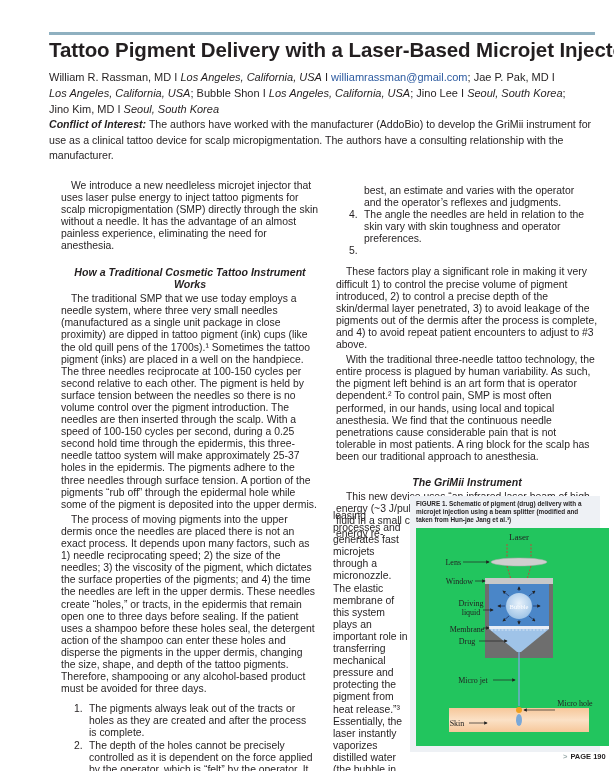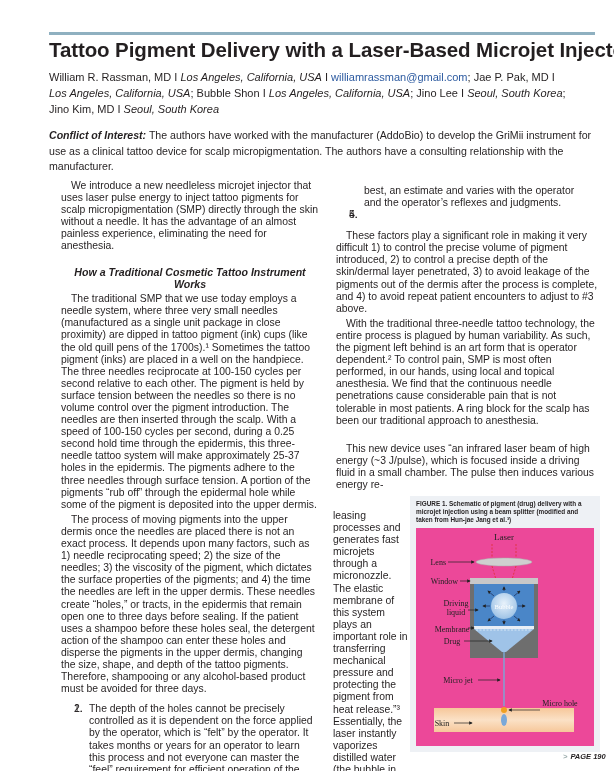--- a/index.html
+++ b/index.html
@@ -2,37 +2,37 @@
 <html><head>
 <meta charset="utf-8">
 <style>
   html, body { margin:0; padding:0; background:#ffffff; }
   body { width:614px; height:771px; position:relative; overflow:hidden; font-family:"Liberation Sans", sans-serif; color:#231f20; }
   .rule { position:absolute; left:49px; top:32px; width:546px; height:3px; background:#8fb0c0; }
   .title { position:absolute; left:49px; top:38px; width:560px; font-size:20.5px; font-weight:bold; color:#231f20; letter-spacing:-0.1px; white-space:nowrap; }
   .authors { position:absolute; left:49px; top:69px; width:552px; font-size:11px; line-height:16px; color:#231f20; }
   .authors i { font-style:italic; }
   .authors .email { color:#2c5aa0; }
-  .coi { position:absolute; left:49px; top:128px; width:552px; font-size:10.6px; line-height:15.5px; }
+  .coi { position:absolute; left:49px; top:117px; width:552px; font-size:10.6px; line-height:15.5px; }
   .coi b { font-style:italic; font-weight:bold; }
   .col { position:absolute; font-size:10.4px; line-height:12.1px; color:#231f20; }
   .col1 { left:58px; top:177px; width:264px; }
   .col2 { left:333px; top:177px; width:268px; }
   .col p { margin:3px; text-indent:10px; }
   .col h3 { margin:0; font-size:10.6px; font-weight:bold; font-style:italic; line-height:12.3px;text-align:center; }
   .gap { height:10px; }
   ol { margin:8px; padding:0; list-style:none; }
   ol li { position:relative; padding-left:23px; }
   ol li .num { position:absolute; left:8px; top:0; }
   .wrap-text { position:absolute; left:333px; top:510px; width:78px; font-size:10.4px; line-height:12.1px; }
   .wrap-text p { margin:0; }
   .figure { position:absolute; left:410px; top:496px; width:190px; height:256px; background:#eef1f5; }
   .fig-caption { position:absolute; left:6px; top:4px; width:178px; font-size:6.4px; line-height:8.2px; font-weight:bold; color:#231f20; }
-  .fig-panel { position:absolute; left:6px; top:32px; width:178px; height:218px; background:#ec4899; }
-  .page-ref { position:absolute; left:563px; top:752px; font-size:7.5px; font-weight:bold; color:#231f20; white-space:nowrap;font-style:italic; }
+  .fig-panel { position:absolute; left:6px; top:32px; width:178px; height:218px; background:#22c55e;padding-left:15px; }
+  .page-ref { position:absolute; left:563px; top:752px; font-size:7.5px; font-weight:bold; color:#231f20; white-space:nowrap; }
   .page-ref .arrow { color:#9aa; margin-right:3px; }
   svg text { font-family:"Liberation Serif", serif; }
 </style>
 </head>
 <body>
 
 <div class="rule"></div>
 <div class="title">Tattoo Pigment Delivery with a Laser-Based Microjet Injector</div>
 
 <div class="authors">
@@ -60,36 +60,37 @@
   <span>The authors have worked with the manufacturer (AddoBio) to develop the GriMii instrument for use as a clinical tattoo device for scalp micropigmentation. The authors have a consulting relationship with the manufacturer.</span>
 </div>
 
 <div class="col col1">
   <p>We introduce a new needleless microjet injector that uses laser pulse energy to inject tattoo pigments for scalp micropigmentation (SMP) directly through the skin without a needle. It has the advantage of an almost painless experience, eliminating the need for anesthesia.</p>
   <div class="gap"></div>
   <h3>How a Traditional Cosmetic Tattoo Instrument Works</h3>
   <p>The traditional SMP that we use today employs a needle system, where three very small needles (manufactured as a single unit package in close proximity) are dipped in tattoo pigment (ink) cups (like the old quill pens of the 1700s).¹ Sometimes the tattoo pigment (inks) are placed in a well on the handpiece. The three needles reciprocate at 100-150 cycles per second relative to each other. The pigment is held by surface tension between the needles so there is no volume control over the pigment introduction. The needles are then inserted through the scalp. With a speed of 100-150 cycles per second, during a 0.25 second hold time through the epidermis, this three-needle tattoo system will make approximately 25-37 holes in the epidermis. The pigments adhere to the three needles through surface tension. A portion of the pigments “rub off” through the epidermal hole while some of the pigment is deposited into the upper dermis.</p>
   <p>The process of moving pigments into the upper dermis once the needles are placed there is not an exact process. It depends upon many factors, such as 1) needle reciprocating speed; 2) the size of the needles; 3) the viscosity of the pigment, which dictates the surface properties of the pigments; and 4) the time the needles are left in the upper dermis. These needles create “holes,” or tracts, in the epidermis that remain open one to three days before sealing. If the patient uses a shampoo before these holes seal, the detergent action of the shampoo can enter these holes and disperse the pigments in the upper dermis, changing the size, shape, and depth of the tattoo pigments. Therefore, shampooing or any alcohol-based product must be avoided for three days.</p>
   <ol>
-    <li><span class="num">1.</span></li>
+    <li><span class="num">1.</span><span>The pigments always leak out of the tracts or holes as they are created and after the process is complete.</span></li>
     <li><span class="num">2.</span><span>The depth of the holes cannot be precisely controlled as it is dependent on the force applied by the operator, which is “felt” by the operator. It takes months or years for an operator to learn this process and not everyone can master the “feel” requirement for efficient operation of the three-needle system.</span></li>
 
   </ol>
 </div>
 
 <div class="col col2">
   <ol>
     <li><span>best, an estimate and varies with the operator and the operator’s reflexes and judgments.</span></li>
-    <li><span class="num">4.</span></li>
+    <li><span class="num">4.</span><span>The angle the needles are held in relation to the skin vary with skin toughness and operator preferences.</span></li>
     <li><span class="num">5.</span></li>
   </ol>
   <div class="gap"></div>
   <p>These factors play a significant role in making it very difficult 1) to control the precise volume of pigment introduced, 2) to control a precise depth of the skin/dermal layer penetrated, 3) to avoid leakage of the pigments out of the dermis after the process is complete, and 4) to avoid repeat patient encounters to adjust to #3 above.</p>
   <p>With the traditional three-needle tattoo technology, the entire process is plagued by human variability. As such, the pigment left behind is an art form that is operator dependent.² To control pain, SMP is most often performed, in our hands, using local and topical anesthesia. We find that the continuous needle penetrations cause considerable pain that is not tolerable in most patients. A ring block for the scalp has been our traditional approach to anesthesia.</p>
   <div class="gap"></div>
+  <h3>The GriMii Instrument</h3>
   <p>This new device uses “an infrared laser beam of high energy (~3 J/pulse), which is focused inside a driving fluid in a small chamber. The pulse then induces various energy re-</p>
 </div>
 
 <div class="wrap-text">
   <p>leasing processes and generates fast microjets through a micronozzle. The elastic membrane of this system plays an important role in transferring mechanical pressure and protecting the pigment from heat release.”³ Essentially, the laser instantly vaporizes distilled water (the bubble in Figure 1), which explodes to create a huge</p>
 </div>
 
 <div class="figure">
   <div class="fig-caption">FIGURE 1. Schematic of pigment (drug) delivery with a microjet injection using a beam splitter (modified and taken from Hun-jae Jang et al.³)</div>
   <div class="fig-panel">

